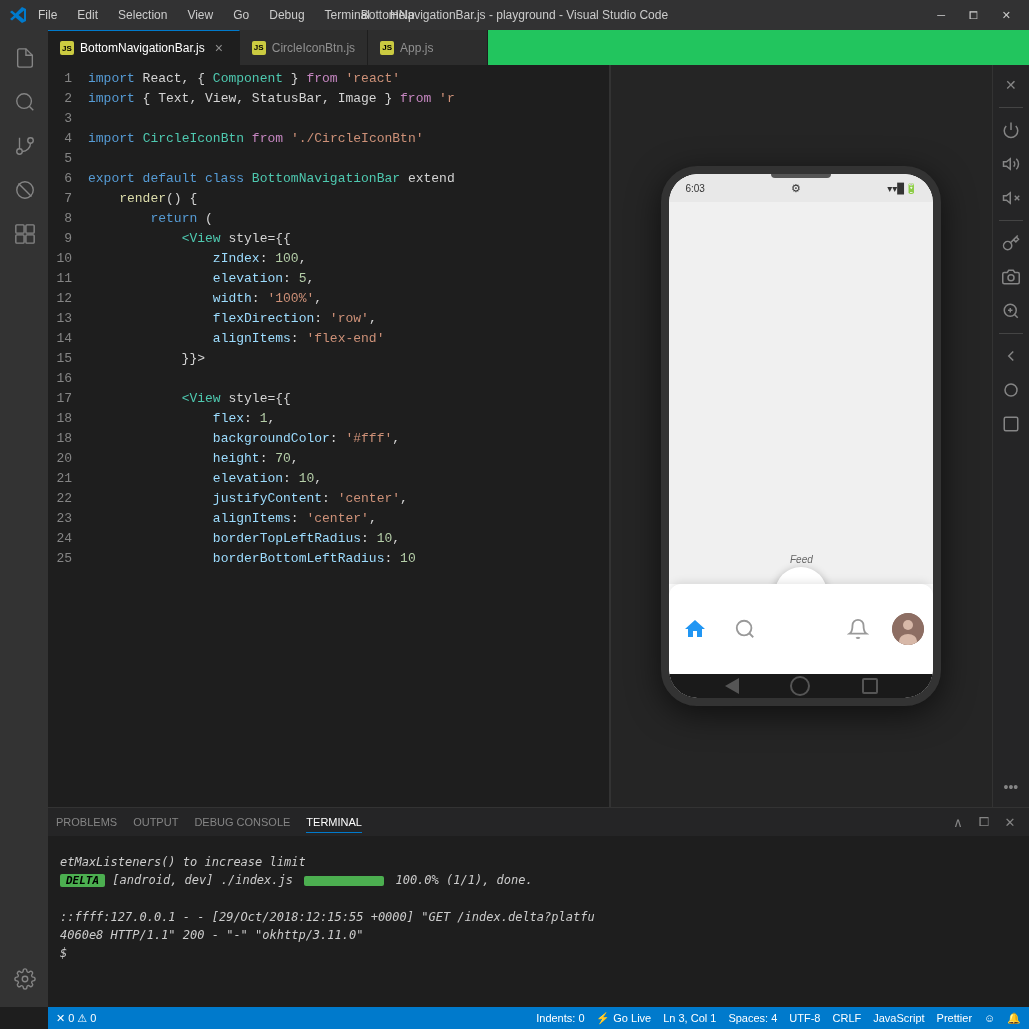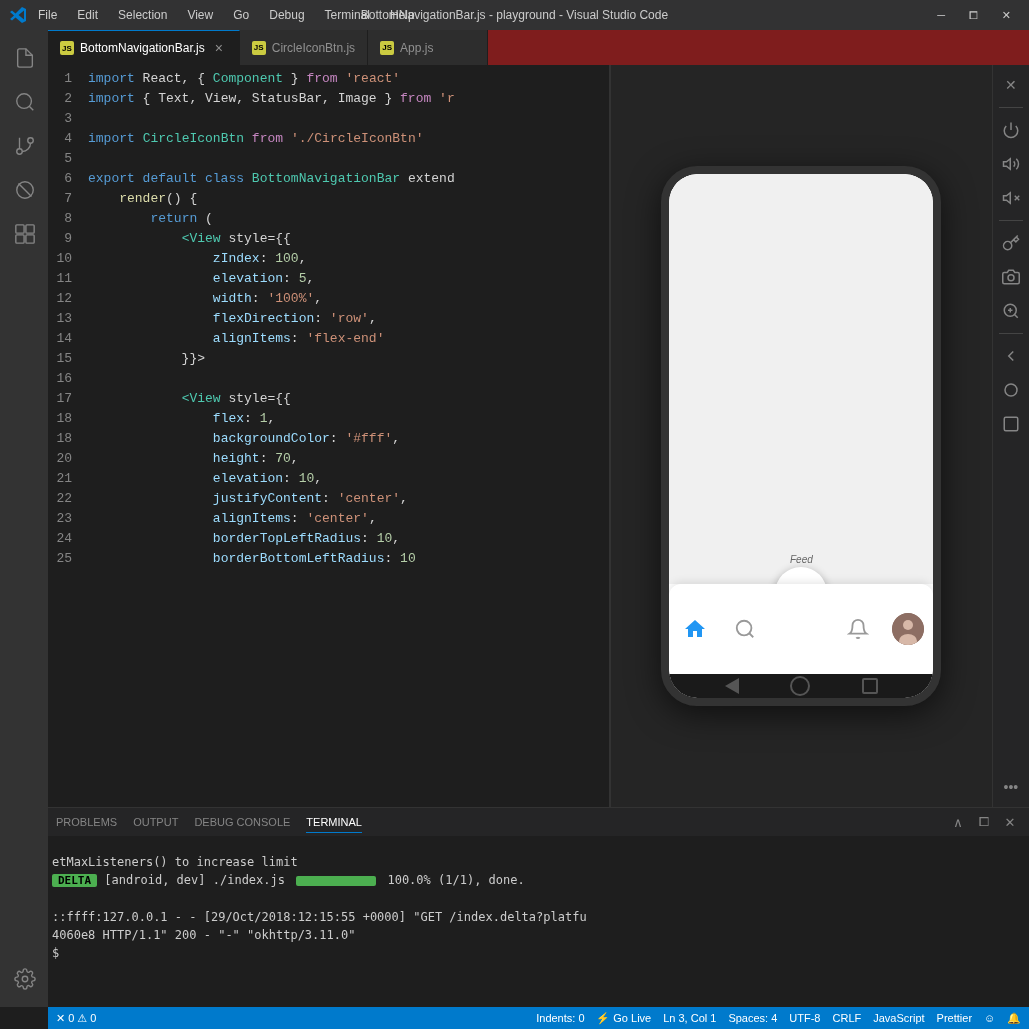--- a/index.html
+++ b/index.html
@@ -103,21 +103,21 @@
     .main-area {
       margin-left: 48px;
       height: 100%;
       display: flex;
       flex-direction: column;
     }
 
     
     .tabs-bar {
       height: 35px;
-      background: #7f1d1d;
+      background: #22c55e;
       display: flex;
       align-items: stretch;
     }
     .tab {
       display: flex;
       align-items: center;
       padding: 0 12px;
       gap: 6px;
       font-size: 12px;
       color: #909090;
@@ -435,25 +435,26 @@
       color: #858585;
       cursor: pointer;
       padding: 4px 0;
     }
     .panel-tab.active {
       color: #fff;
       border-bottom: 1px solid #007acc;
     }
     .panel-content {
       flex: 1;
-      padding: 4px 4px;
+      padding: 4px 12px;
       font-family: 'Consolas', monospace;
       font-size: 12px;
       color: #ccc;
       overflow-y: auto;
+      font-style: italic;
     }
     .terminal-line {
       line-height: 18px;
     }
     .delta-badge {
       background: #4caf50;
       color: #000;
       padding: 0 6px;
       border-radius: 2px;
       font-size: 11px;
@@ -711,20 +712,25 @@
           <div class="phone-mockup">
 
             <div class="phone-side-btn-right"></div>
             <div class="phone-side-btn-left1"></div>
             <div class="phone-side-btn-left2"></div>
             <div class="phone-side-btn-left3"></div>
             <div class="phone-notch"></div>
 
             <div class="phone-screen">
 
+              <div class="phone-status-bar">
+                <span>6:03</span>
+                <span style="font-size:11px;">⚙</span>
+                <span style="font-size:10px;">▾▾▉🔋</span>
+              </div>
 
               <div class="phone-content">
               </div>
 
               <div style="position:relative; flex-shrink:0;font-style:italic;">
                 <div class="fab-container">
                   <span class="fab-label">Feed</span>
                   <div class="fab-btn">
                     <span>+</span>
                   </div>

